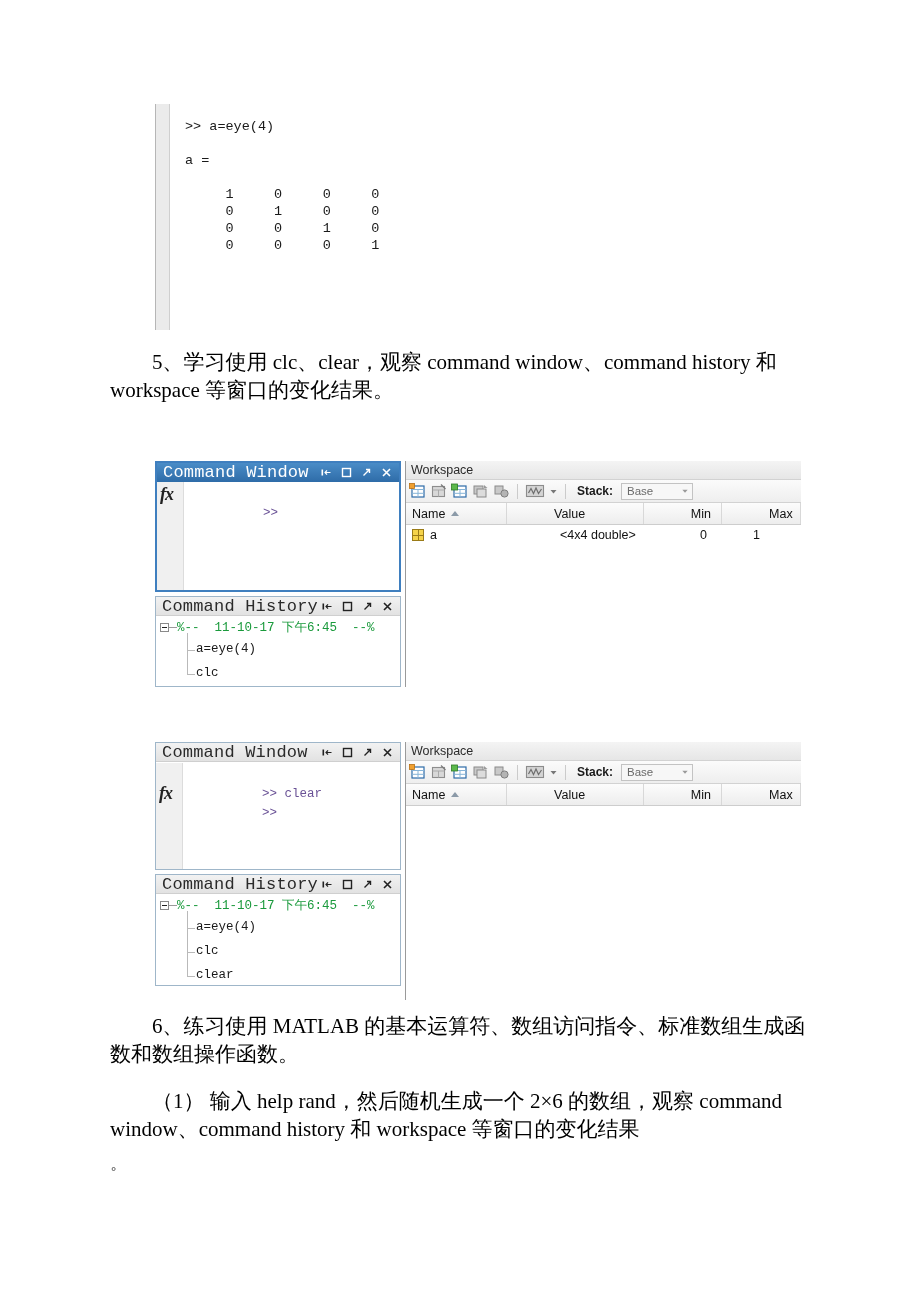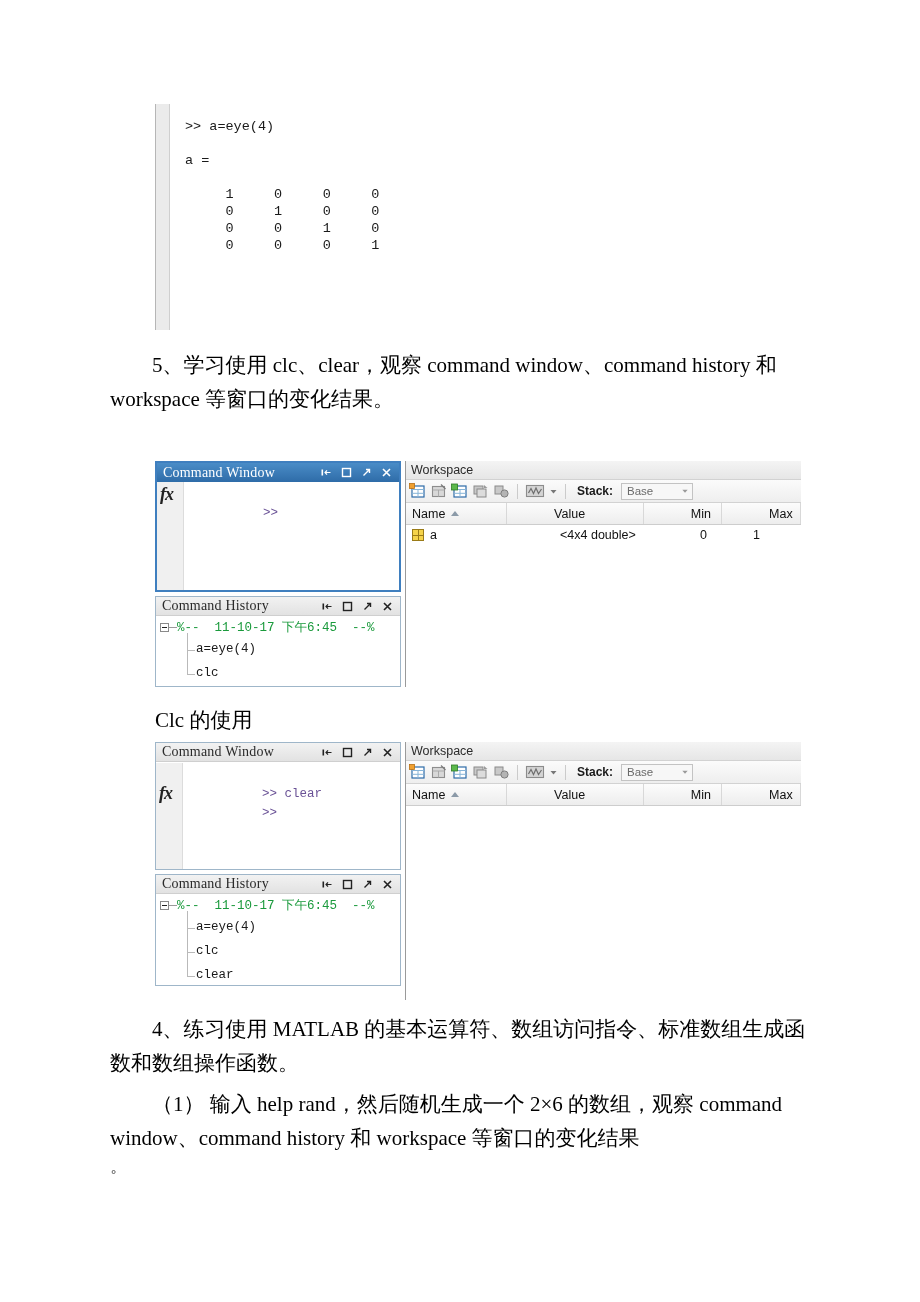--- a/index.html
+++ b/index.html
@@ -19,21 +19,21 @@
   
   .doc {
     position: absolute;
     left: 0; top: 0;
     width: 920px; height: 1302px;
   }
   .para {
     position: absolute;
     font-family: "Liberation Serif", serif;
     font-size: 21px;
-    line-height: 34px;
+    line-height: 28px;
     color: #000;
     white-space: pre-wrap;
   }
   .indent { text-indent: 42px; }
 
   
   .watermark {
     position: absolute;
     left: 196px;
     top: 604px;
@@ -88,22 +88,22 @@
   .panel.plain-frame {
     border: 1px solid #9fb6c9;
   }
   .titlebar {
     position: relative;
     height: 19px;
     display: flex;
     align-items: center;
     box-sizing: border-box;
     padding: 0 3px 0 6px;
-    font-family: Liberation Serif, serif;
-    font-size: 14px;
+    font-family: Liberation Mono, monospace;
+    font-size: 17px;
     user-select: none;
     justify-content: center;
   }
   .titlebar.active {
     background: linear-gradient(#4a8cc7, #2e6ca8);
     color: #ffffff;
   }
   .titlebar.inactive {
     background: linear-gradient(#f2f2f2, #e2e2e2);
     color: #2a2a2a;
@@ -324,21 +324,20 @@
 a =
 
      1     0     0     0
      0     1     0     0
      0     0     1     0
      0     0     0     1</div>
   </div>
 
   <div class="para indent" style="left:110px; top:348px; width:700px;">5、学习使用 clc、clear，观察 command window、command history 和 workspace 等窗口的变化结果。</div>
 
-  <div class="para" style="left:155px; top:703px; width:400px;">Clc 的使用</div>
 
   <div class="shot" style="left:155px; top:461px; width:646px; height:226px;">
 
     <div class="panel active-frame" style="left:0; top:0; width:246px; height:131px;">
       <div class="titlebar active">
         <span class="title">Command Window</span>
         <span class="tb-spacer"></span>
         <span class="tb-btns">
           <span class="tb-btn">
             <svg width="11" height="11" viewBox="0 0 11 11">
@@ -667,18 +666,18 @@
         <div class="ws-col" style="width:53px;">
           <span>Min</span>
         </div>
         <div class="ws-col" style="width:54px;">
           <span>Max</span>
         </div>
       </div>
     </div>
   </div>
 
-  <div class="para indent" style="left:110px; top:1012px; width:710px;">4、练习使用 MATLAB 的基本运算符、数组访问指令、标准数组生成函数和数组操作函数。</div>
+  <div class="para indent" style="left:110px; top:1012px; width:710px;">6、练习使用 MATLAB 的基本运算符、数组访问指令、标准数组生成函数和数组操作函数。</div>
 
   <div class="para indent" style="left:110px; top:1087px; width:710px;">（1） 输入 help rand，然后随机生成一个 2×6 的数组，观察 command window、command history 和 workspace 等窗口的变化结果</div>
   <div class="para" style="left:110px; top:1150px; width:60px; font-size:17px;">。</div>
 
 </div>
 
 </body></html>

